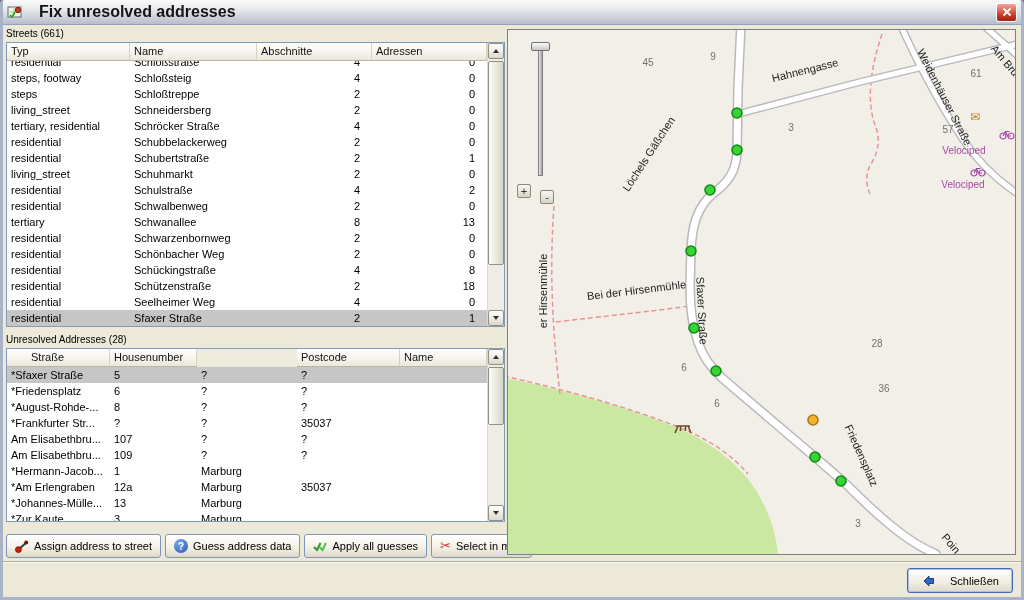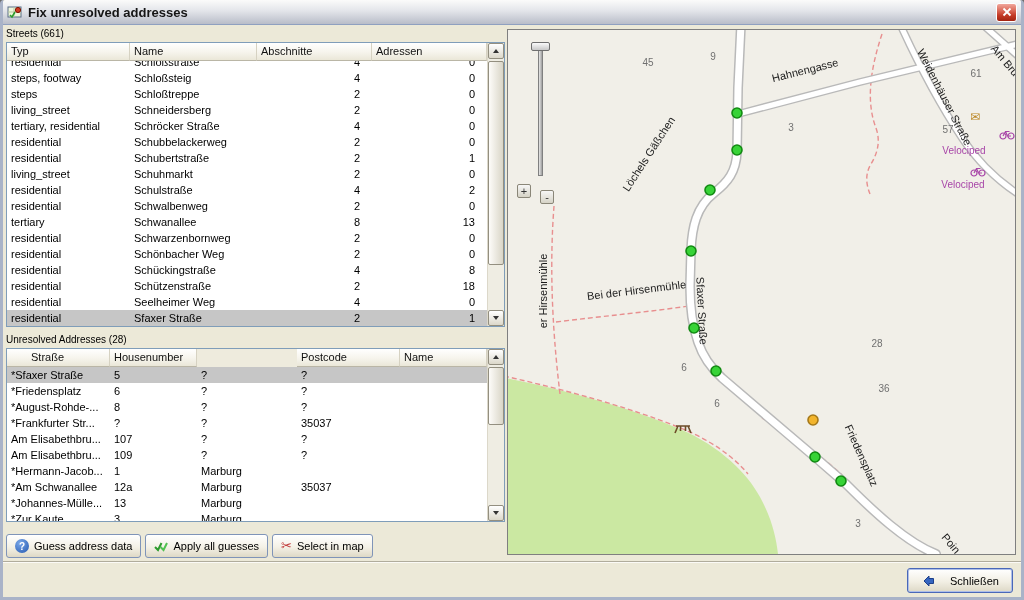--- a/index.html
+++ b/index.html
@@ -2,21 +2,21 @@
 <html><head>
 <meta charset="utf-8">
 <style>
   html,body{margin:0;padding:0;background:#6b6b6b;}
   *{box-sizing:border-box;}
   .window{position:relative;width:1024px;height:600px;font-family:"Liberation Sans",sans-serif;
     border:3px solid #a9b3c8;border-top:0;background:#ece9d8;border-radius:4px 4px 0 0;}
   .titlebar{height:25px;display:flex;align-items:center;padding:0 4px;
     background:linear-gradient(180deg,#fbfbfa 0%,#e3e5ea 45%,#b9bdc9 100%);
     border-bottom:1px solid #8fa0c0;border-radius:3px 3px 0 0;}
-  .title-text{font-weight:bold;font-size:13px;color:#151515;margin-left:5px;flex:1;}
+  .title-text{font-weight:bold;font-size:16px;color:#151515;margin-left:16px;flex:1;}
   .close-btn{width:21px;height:19px;border-radius:3px;border:1px solid #fff;cursor:default;
     background:linear-gradient(180deg,#f0a69b 0%,#dd6f5f 35%,#c53c28 65%,#a32310 100%);
     display:flex;align-items:center;justify-content:center;}
   .content{position:absolute;left:0;right:0;top:25px;bottom:0;background:#ece9d8;overflow:hidden;}
 
   .group-label{position:absolute;left:3px;font-size:10px;font-weight:normal;color:#000;}
   .lbl-streets{top:3px;}
   .lbl-addr{top:309px;text-align:center;}
 
   .tablebox{position:absolute;left:3px;width:499px;border:1px solid #7f9db9;background:#fff;}
@@ -311,21 +311,21 @@
                 <td></td>
               </tr>
               <tr>
                 <td>*Hermann-Jacob...</td>
                 <td>1</td>
                 <td>Marburg</td>
                 <td></td>
                 <td></td>
               </tr>
               <tr>
-                <td>*Am Schwanallee</td>
+                <td>*Am Erlengraben</td>
                 <td>12a</td>
                 <td>Marburg</td>
                 <td>35037</td>
                 <td></td>
               </tr>
               <tr>
                 <td>*Johannes-Mülle...</td>
                 <td>13</td>
                 <td>Marburg</td>
                 <td></td>
@@ -346,20 +346,28 @@
             <div class="arr-up"></div>
           </div>
         <div class="sb-thumb" style="top:18px;height:58px;"></div>
         <div class="sb-btn sb-down">
             <div class="arr-down"></div>
           </div>
       </div>
     </div>
 
     <div class="toolbar">
+      <button class="btn">
+        <svg class="bicon" viewBox="0 0 14 14">
+          <path d="M3 11 L12 3" stroke="#3a3a3a" stroke-width="2" fill="none"></path>
+          <circle cx="11.2" cy="3.4" r="2" fill="#7a1400"></circle>
+          <circle cx="3.4" cy="10.6" r="2.9" fill="#cc2200" stroke="#7a1400"></circle>
+        </svg>
+        <span>Assign address to street</span>
+      </button>
       <button class="btn">
         <span class="qicon">?</span>
         <span>Guess address data</span>
       </button>
       <button class="btn">
         <svg class="bicon" viewBox="0 0 14 14">
           <path d="M1 8 L4 11 L7.5 4" stroke="#2d9b2d" stroke-width="2" fill="none"></path>
           <path d="M6.5 8 L9.5 11 L13 4" stroke="#51c151" stroke-width="2" fill="none"></path>
         </svg>
         <span>Apply all guesses</span>

